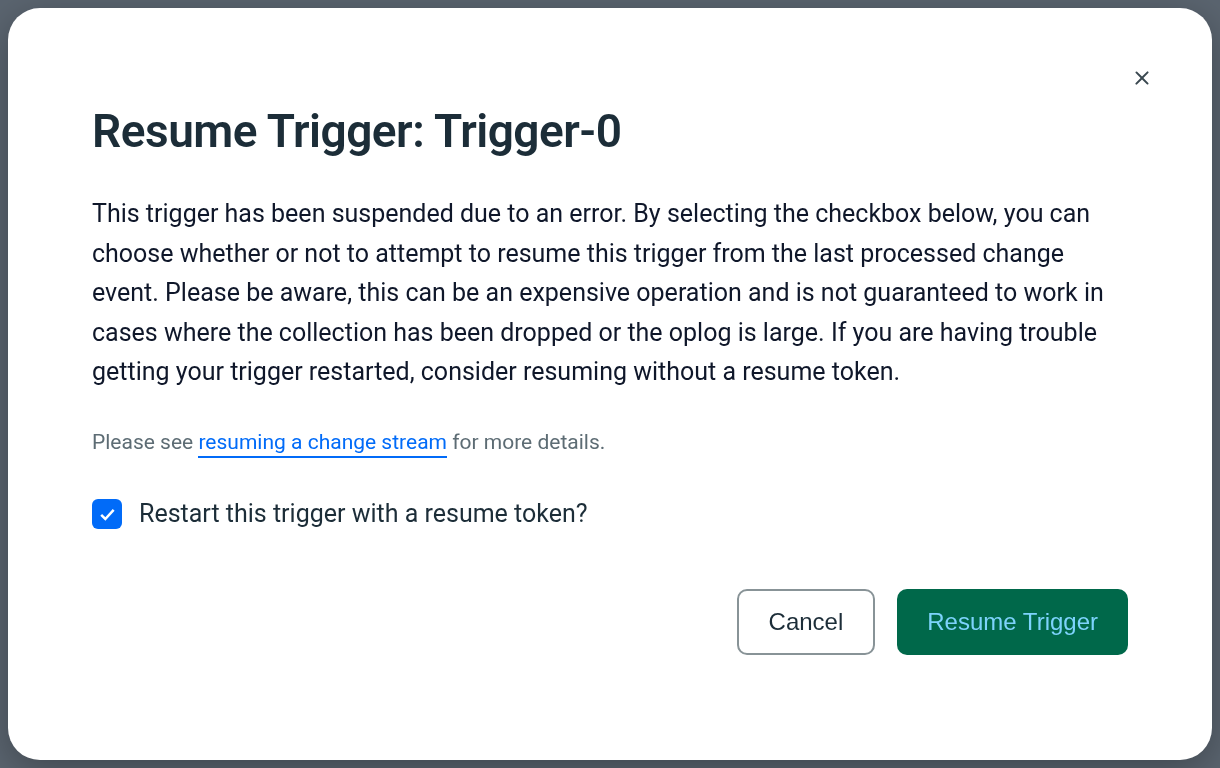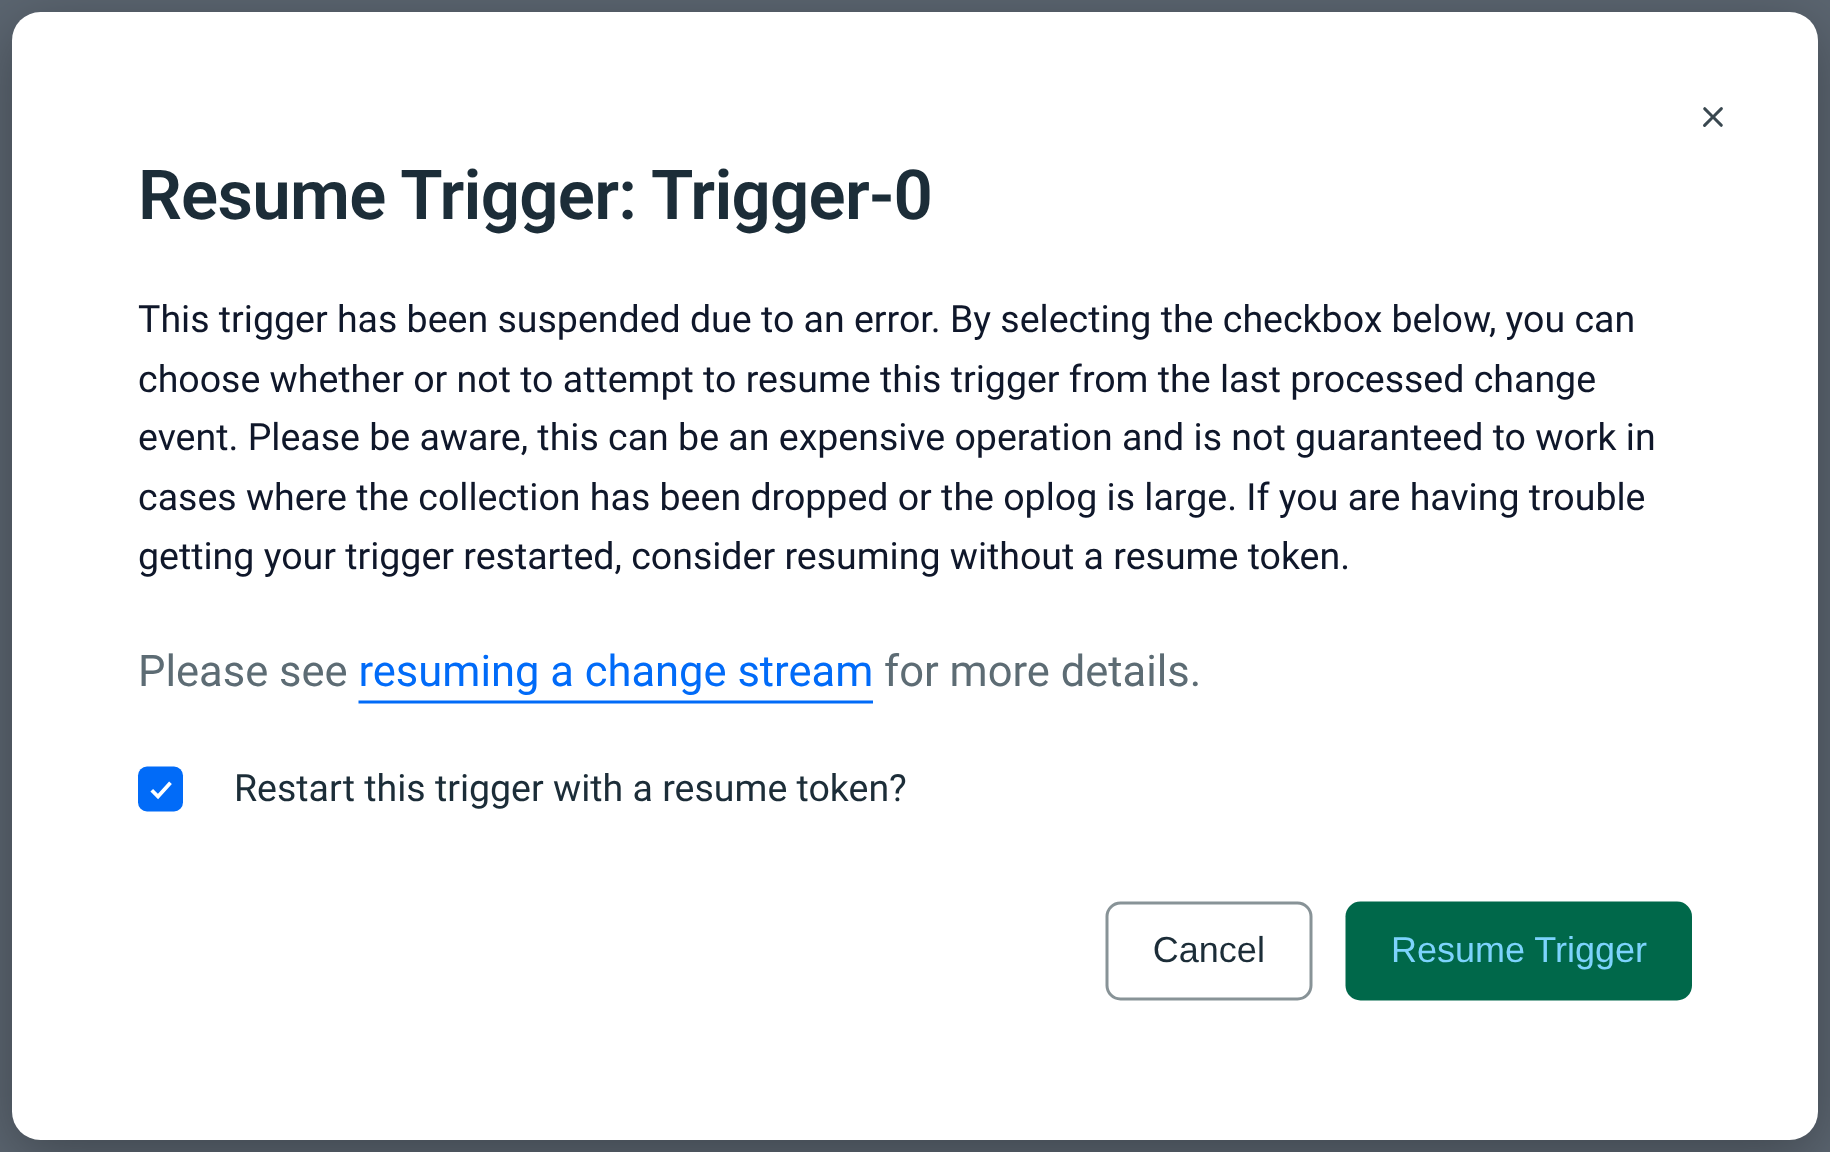--- a/index.html
+++ b/index.html
@@ -23,21 +23,21 @@
       background: #5b6570;
     }
 
     .modal {
       position: absolute;
       top: 8px;
       left: 8px;
       right: 8px;
       bottom: 8px;
       background: #ffffff;
-      border-radius: 19px;
+      border-radius: 32px;
       padding: 96px 84px 60px 84px;
       box-shadow: 0 10px 40px rgba(0,0,0,0.3);
     }
 
     .close-btn {
       position: absolute;
       top: 50px;
       right: 50px;
       width: 40px;
       height: 40px;
@@ -66,37 +66,37 @@
     }
 
     .modal-body {
       font-size: 25px;
       line-height: 1.58;
       color: #0f172a;
       margin-bottom: 34px;
     }
 
     .modal-body-secondary {
-      font-size: 29px;
+      font-size: 21px;
       line-height: 1.58;
       color: #5d6c74;
       margin-bottom: 40px;
     }
 
     .link {
       color: #016bf8;
       text-decoration: none;
       border-bottom: 2px solid #016bf8;
       padding-bottom: 2px;
     }
 
     .checkbox-row {
       display: flex;
       align-items: center;
-      gap: 34px;
+      gap: 17px;
       margin-bottom: 60px;
     }
 
     .checkbox {
       width: 30px;
       height: 30px;
       background: #016bf8;
       border-radius: 6px;
       display: flex;
       align-items: center;

